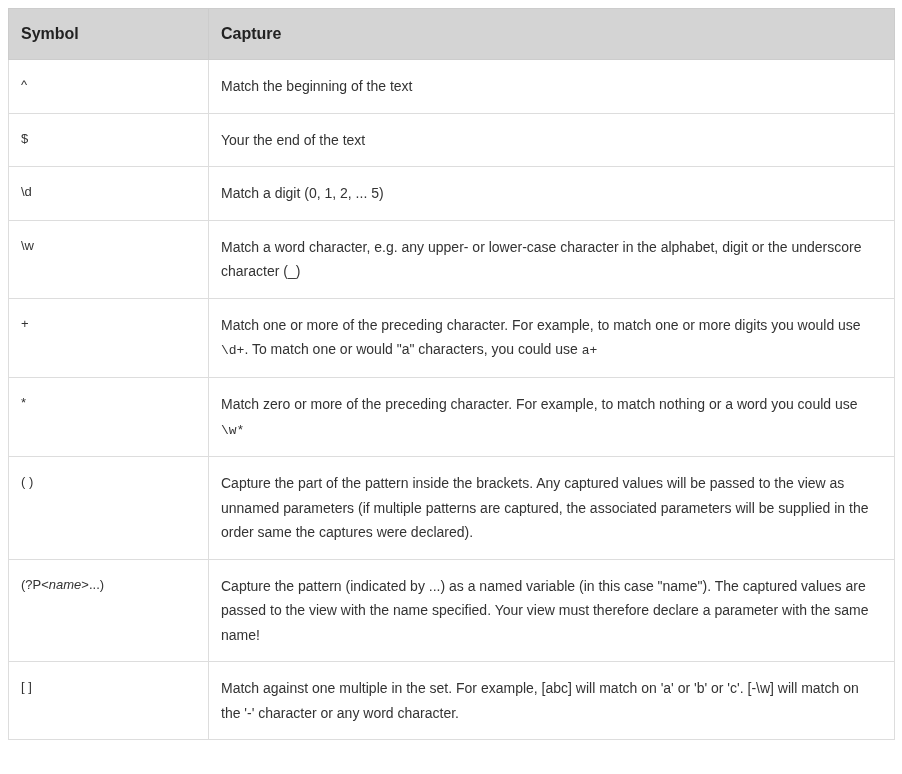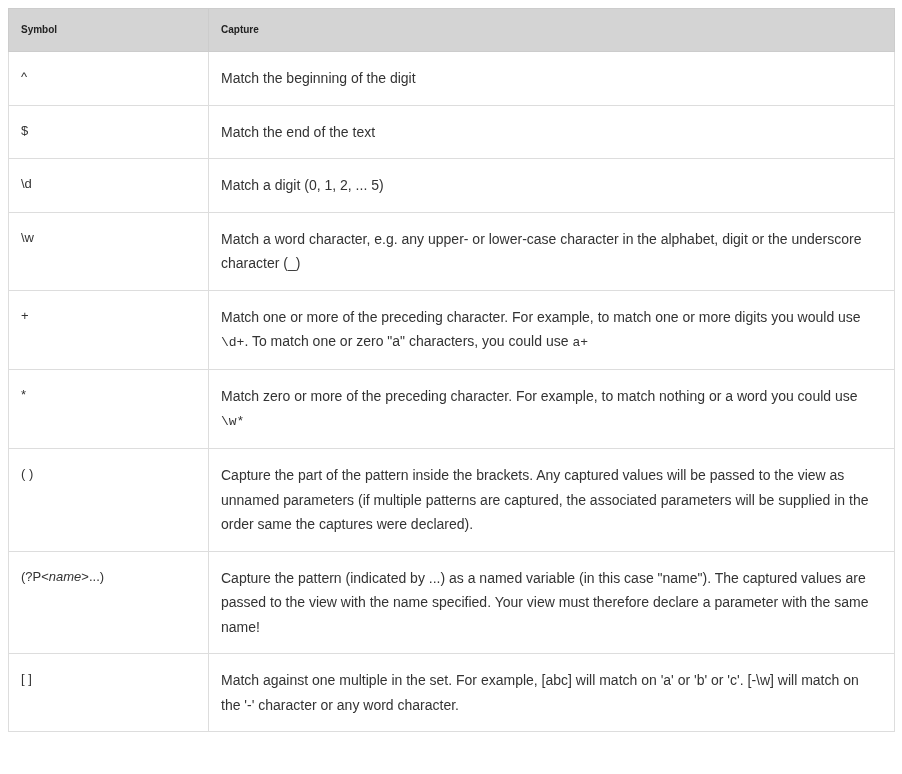--- a/index.html
+++ b/index.html
@@ -24,21 +24,21 @@
     width: 886px;
     table-layout: fixed;
     border: 1px solid #dddddd;
   }
   table.regex-table col.col-symbol { width: 200px; }
   table.regex-table col.col-meaning { width: 686px; }
   table.regex-table thead th {
     background: #d4d4d4;
     border: 1px solid #cccccc;
     text-align: left;
-    font-size: 10px;
+    font-size: 16px;
     font-weight: bold;
     color: #222222;
     padding: 14px 12px 14px 12px;
     line-height: 1.4;
   }
   table.regex-table tbody td {
     border: 1px solid #dddddd;
     vertical-align: top;
     font-size: 14px;
     line-height: 1.75;
@@ -74,37 +74,37 @@
     </colgroup>
     <thead>
       <tr>
         <th>Symbol</th>
         <th>Capture</th>
       </tr>
     </thead>
     <tbody>
       <tr>
         <td class="symbol-cell">^</td>
-        <td class="meaning-cell">Match the beginning of the digit</td>
+        <td class="meaning-cell">Match the beginning of the text</td>
       </tr>
       <tr>
         <td class="symbol-cell">$</td>
-        <td class="meaning-cell">Match the end of the text</td>
+        <td class="meaning-cell">Your the end of the text</td>
       </tr>
       <tr>
         <td class="symbol-cell">\d</td>
         <td class="meaning-cell">Match a digit (0, 1, 2, ... 5)</td>
       </tr>
       <tr>
         <td class="symbol-cell">\w</td>
         <td class="meaning-cell">Match a word character, e.g. any upper- or lower-case character in the alphabet, digit or the underscore character (_)</td>
       </tr>
       <tr>
         <td class="symbol-cell">+</td>
-        <td class="meaning-cell"><span>Match one or more of the preceding character. For example, to match one or more digits you would use </span><span class="code">\d+</span><span>. To match one or zero "a" characters, you could use </span><span class="code">a+</span><span></span></td>
+        <td class="meaning-cell"><span>Match one or more of the preceding character. For example, to match one or more digits you would use </span><span class="code">\d+</span><span>. To match one or would "a" characters, you could use </span><span class="code">a+</span><span></span></td>
       </tr>
       <tr>
         <td class="symbol-cell">*</td>
         <td class="meaning-cell"><span>Match zero or more of the preceding character. For example, to match nothing or a word you could use </span><span class="code">\w*</span><span></span></td>
       </tr>
       <tr>
         <td class="symbol-cell">( )</td>
         <td class="meaning-cell">Capture the part of the pattern inside the brackets. Any captured values will be passed to the view as unnamed parameters (if multiple patterns are captured, the associated parameters will be supplied in the order same the captures were declared).</td>
       </tr>
       <tr>

